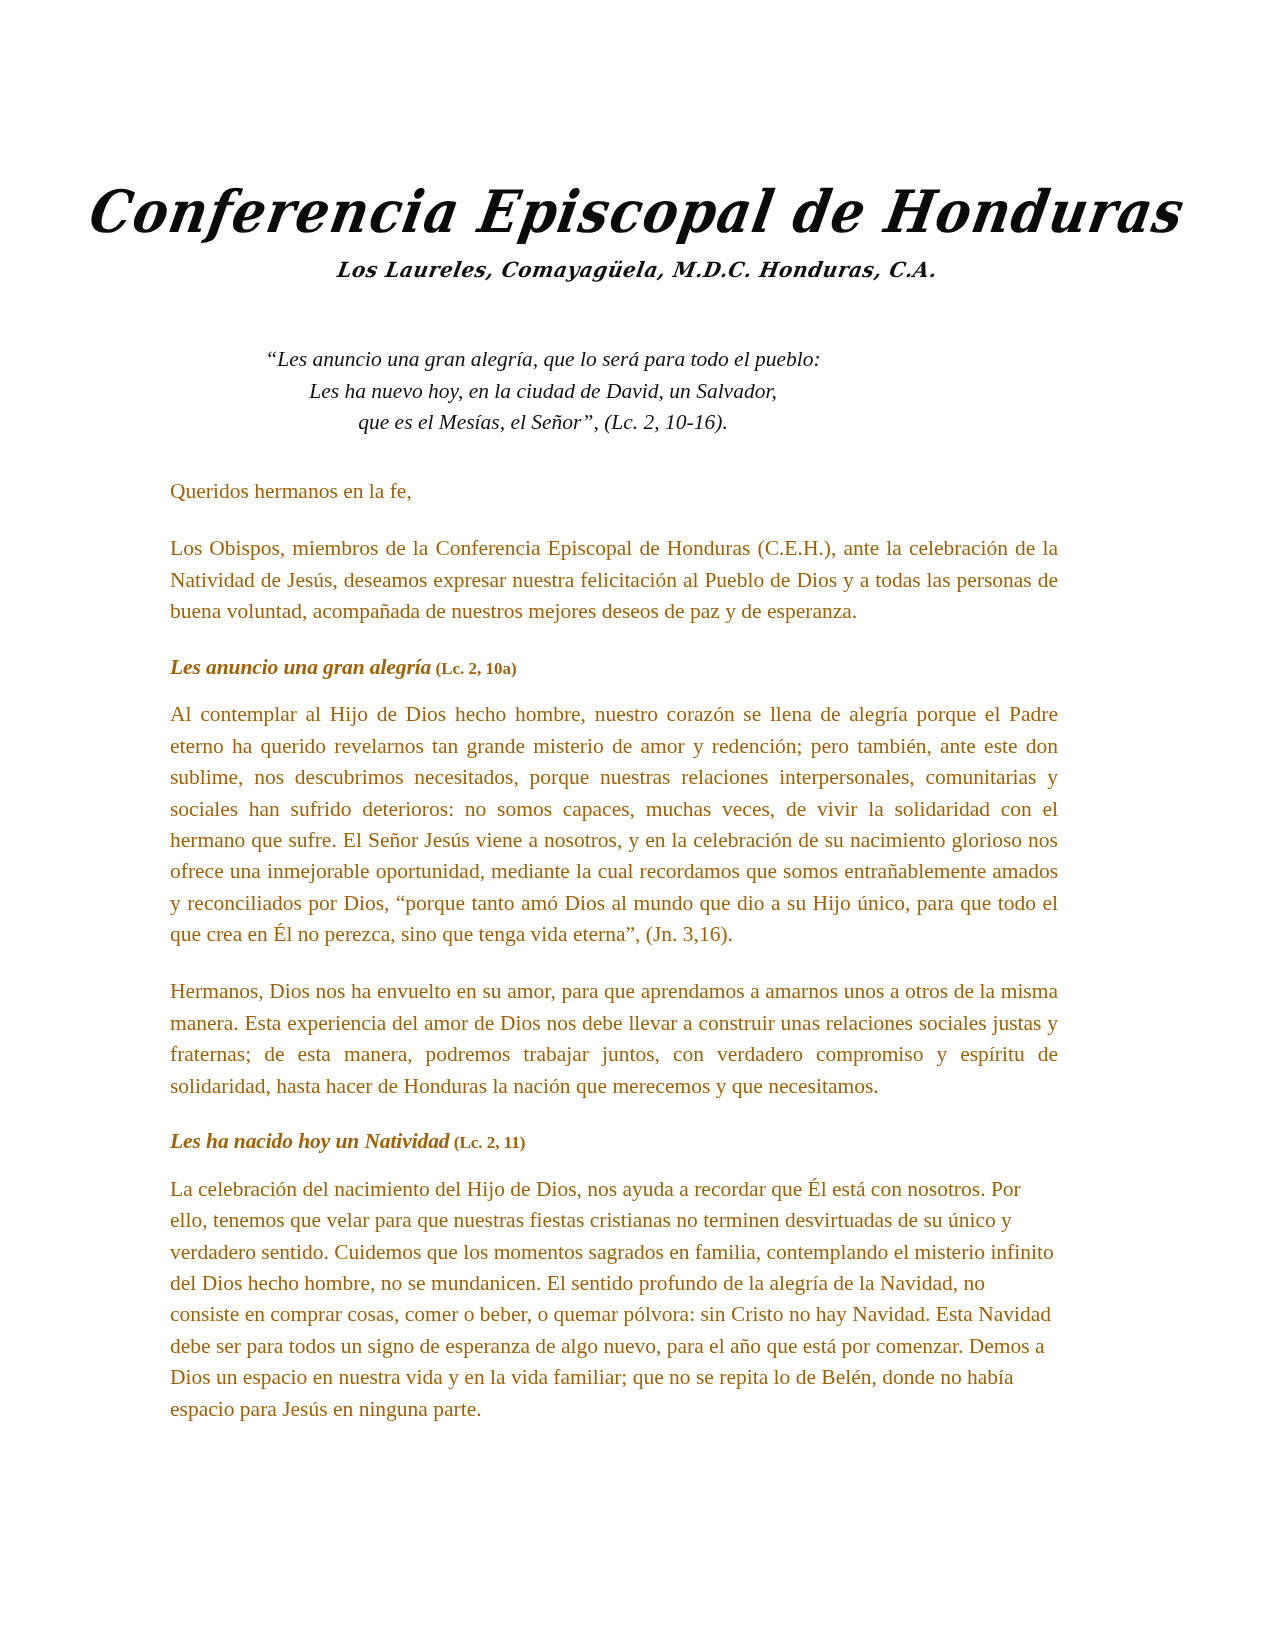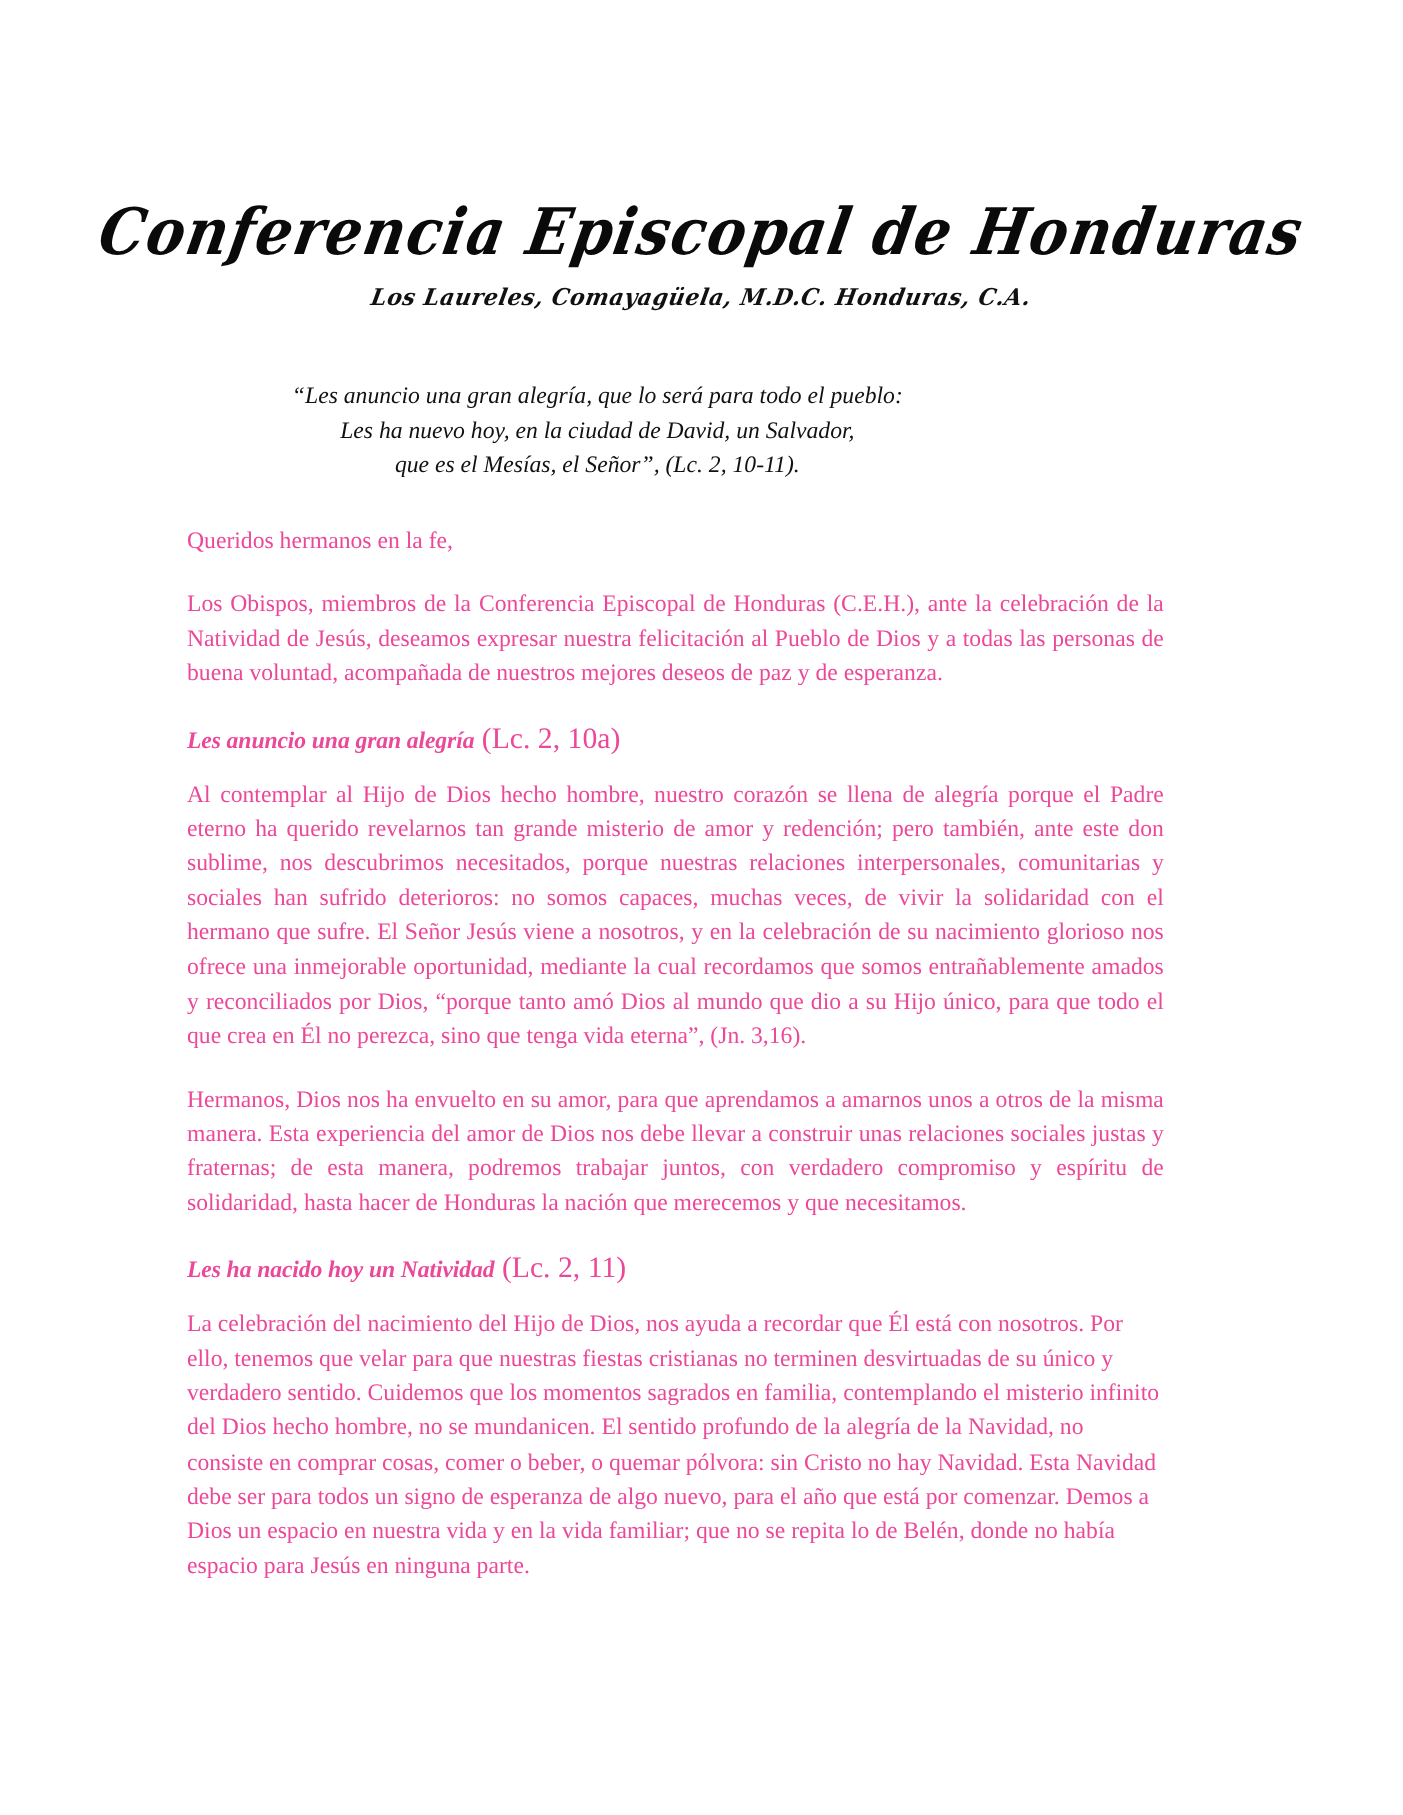--- a/index.html
+++ b/index.html
@@ -67,21 +67,21 @@
 
   
   .body-block {
     position: absolute;
     left: 170px;
     top: 476px;
     width: 888px;
     font-family: "Liberation Serif", "DejaVu Serif", serif;
     font-size: 21.5px;
     line-height: 1.46;
-    color: #ec4899;
+    color: #a16207;
   }
   .salutation {
     margin: 0 0 26px 0;
     text-align: left;
   }
   p.para {
     margin: 0 0 26px 0;
     text-align: justify;
     text-justify: inter-word;
   }
@@ -91,40 +91,40 @@
   }
   h2.section-heading {
     margin: 0 0 18px 0;
     font-size: 21.5px;
     font-weight: bold;
     font-style: italic;
     line-height: 1.3;
     letter-spacing: -0.1px;
   }
   h2.section-heading .cite {
-    font-weight: normal;
+    font-weight: bold;
     font-style: normal;
-    font-size: 27px;
+    font-size: 17px;
     letter-spacing: 0;
   }
 </style>
 </head>
 <body>
 
 <div class="page">
 
   <div class="letterhead">
     <div class="letterhead-title">Conferencia Episcopal de Honduras</div>
     <div class="letterhead-sub">Los Laureles, Comayagüela, M.D.C. Honduras, C.A.</div>
   </div>
 
   <div class="epigraph">
     <div>“Les anuncio una gran alegría, que lo será para todo el pueblo:</div>
     <div>Les ha nuevo hoy, en la ciudad de David, un Salvador,</div>
-    <div>que es el Mesías, el Señor”, (Lc. 2, 10-11).</div>
+    <div>que es el Mesías, el Señor”, (Lc. 2, 10-16).</div>
   </div>
 
   <div class="body-block">
 
     <p class="salutation">Queridos hermanos en la fe,</p>
 
     <p class="para">Los Obispos, miembros de la Conferencia Episcopal de Honduras (C.E.H.), ante la celebración de la Natividad de Jesús, deseamos expresar nuestra felicitación al Pueblo de Dios y a todas las personas de buena voluntad, acompañada de nuestros mejores deseos de paz y de esperanza.</p>
 
     <h2 class="section-heading">
       <span>Les anuncio una gran alegría</span><span class="cite"> (Lc. 2, 10a)</span>

